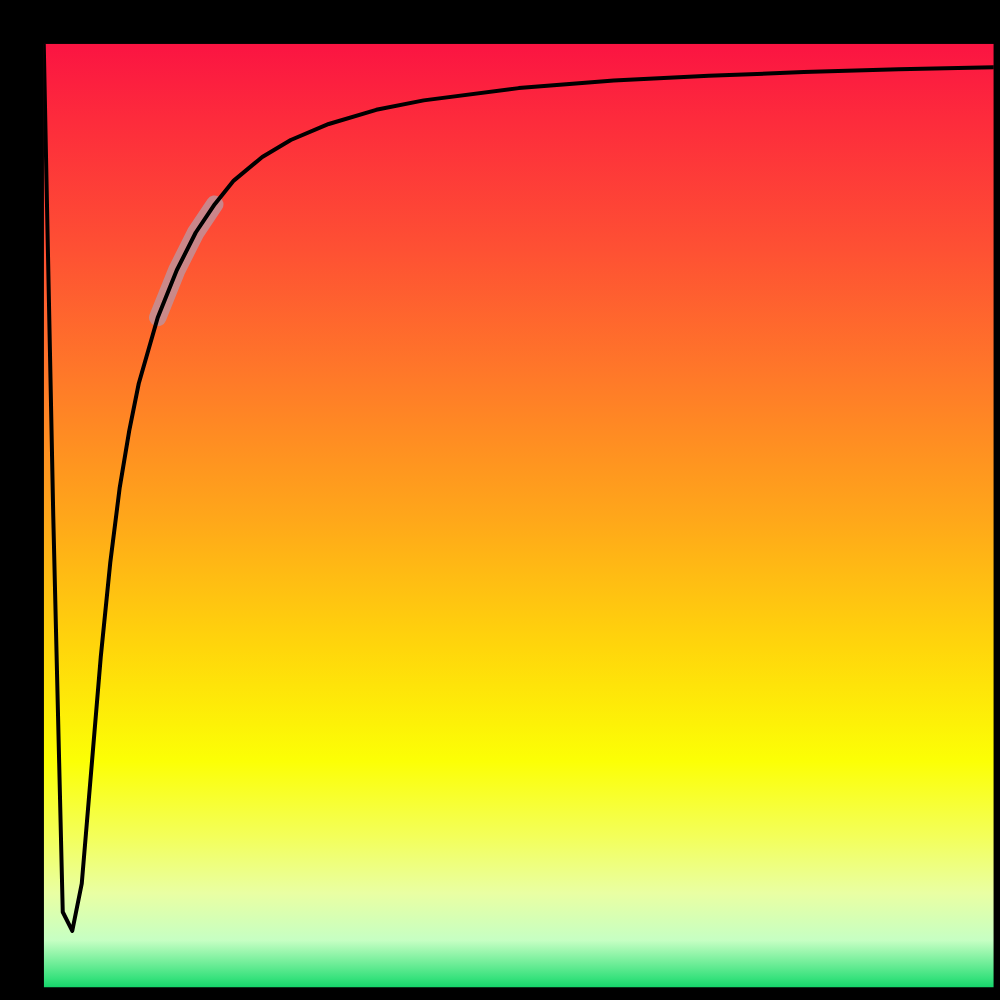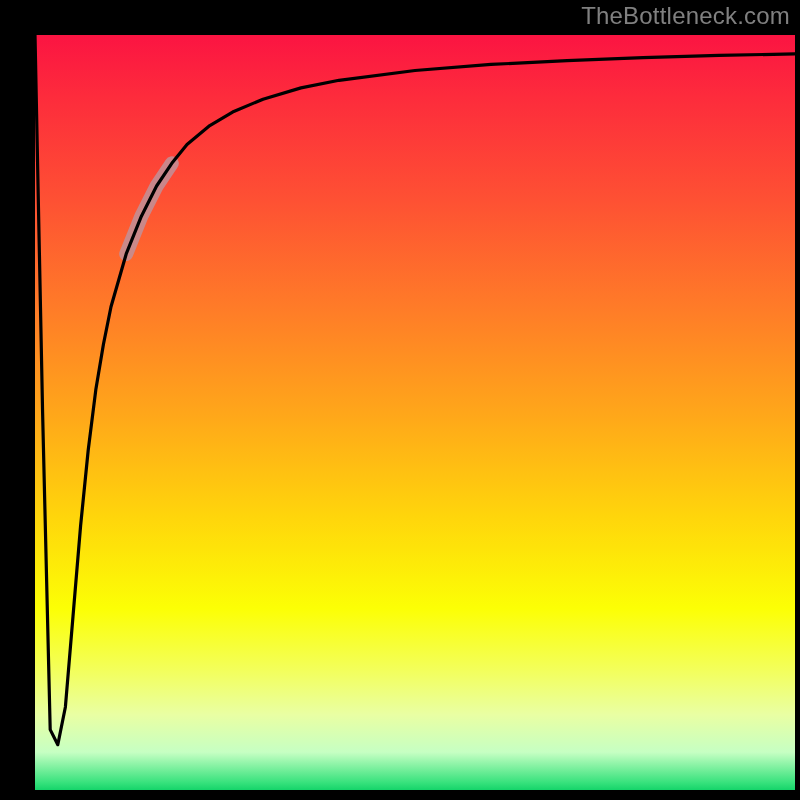--- a/index.html
+++ b/index.html
@@ -66,21 +66,20 @@
     width: 100%;
     height: 100%;
     overflow: visible;
   }
 </style>
 </head>
 <body>
 
 <div class="frame">
 
-  <div class="watermark">TheBottleneck.com</div>
 
   <div class="plot-area">
     <div class="gradient"></div>
     <svg class="curve" viewBox="0 0 760 755" preserveAspectRatio="none">
       <path id="hl-path" fill="none" stroke="#c19099" stroke-width="14" stroke-linecap="round" opacity="0.85" d="M91.20 218.95 L106.40 181.20 L121.60 151.00 L136.80 128.35"></path>
       <path id="main-path" fill="none" stroke="#000" stroke-width="3.2" stroke-linejoin="round" stroke-linecap="round" d="M0.00 0.00 L7.60 377.50 L15.20 694.60 L22.80 709.70 L30.40 671.95 L38.00 581.35 L45.60 490.75 L53.20 415.25 L60.80 354.85 L68.40 309.55 L76.00 271.80 L91.20 218.95 L106.40 181.20 L121.60 151.00 L136.80 128.35 L152.00 109.48 L174.80 90.60 L197.60 77.01 L228.00 64.17 L266.00 52.85 L304.00 45.30 L380.00 35.49 L456.00 29.45 L532.00 25.67 L608.00 22.65 L684.00 20.39 L760.00 18.88"></path>
     </svg>
   </div>
 
 </div>

